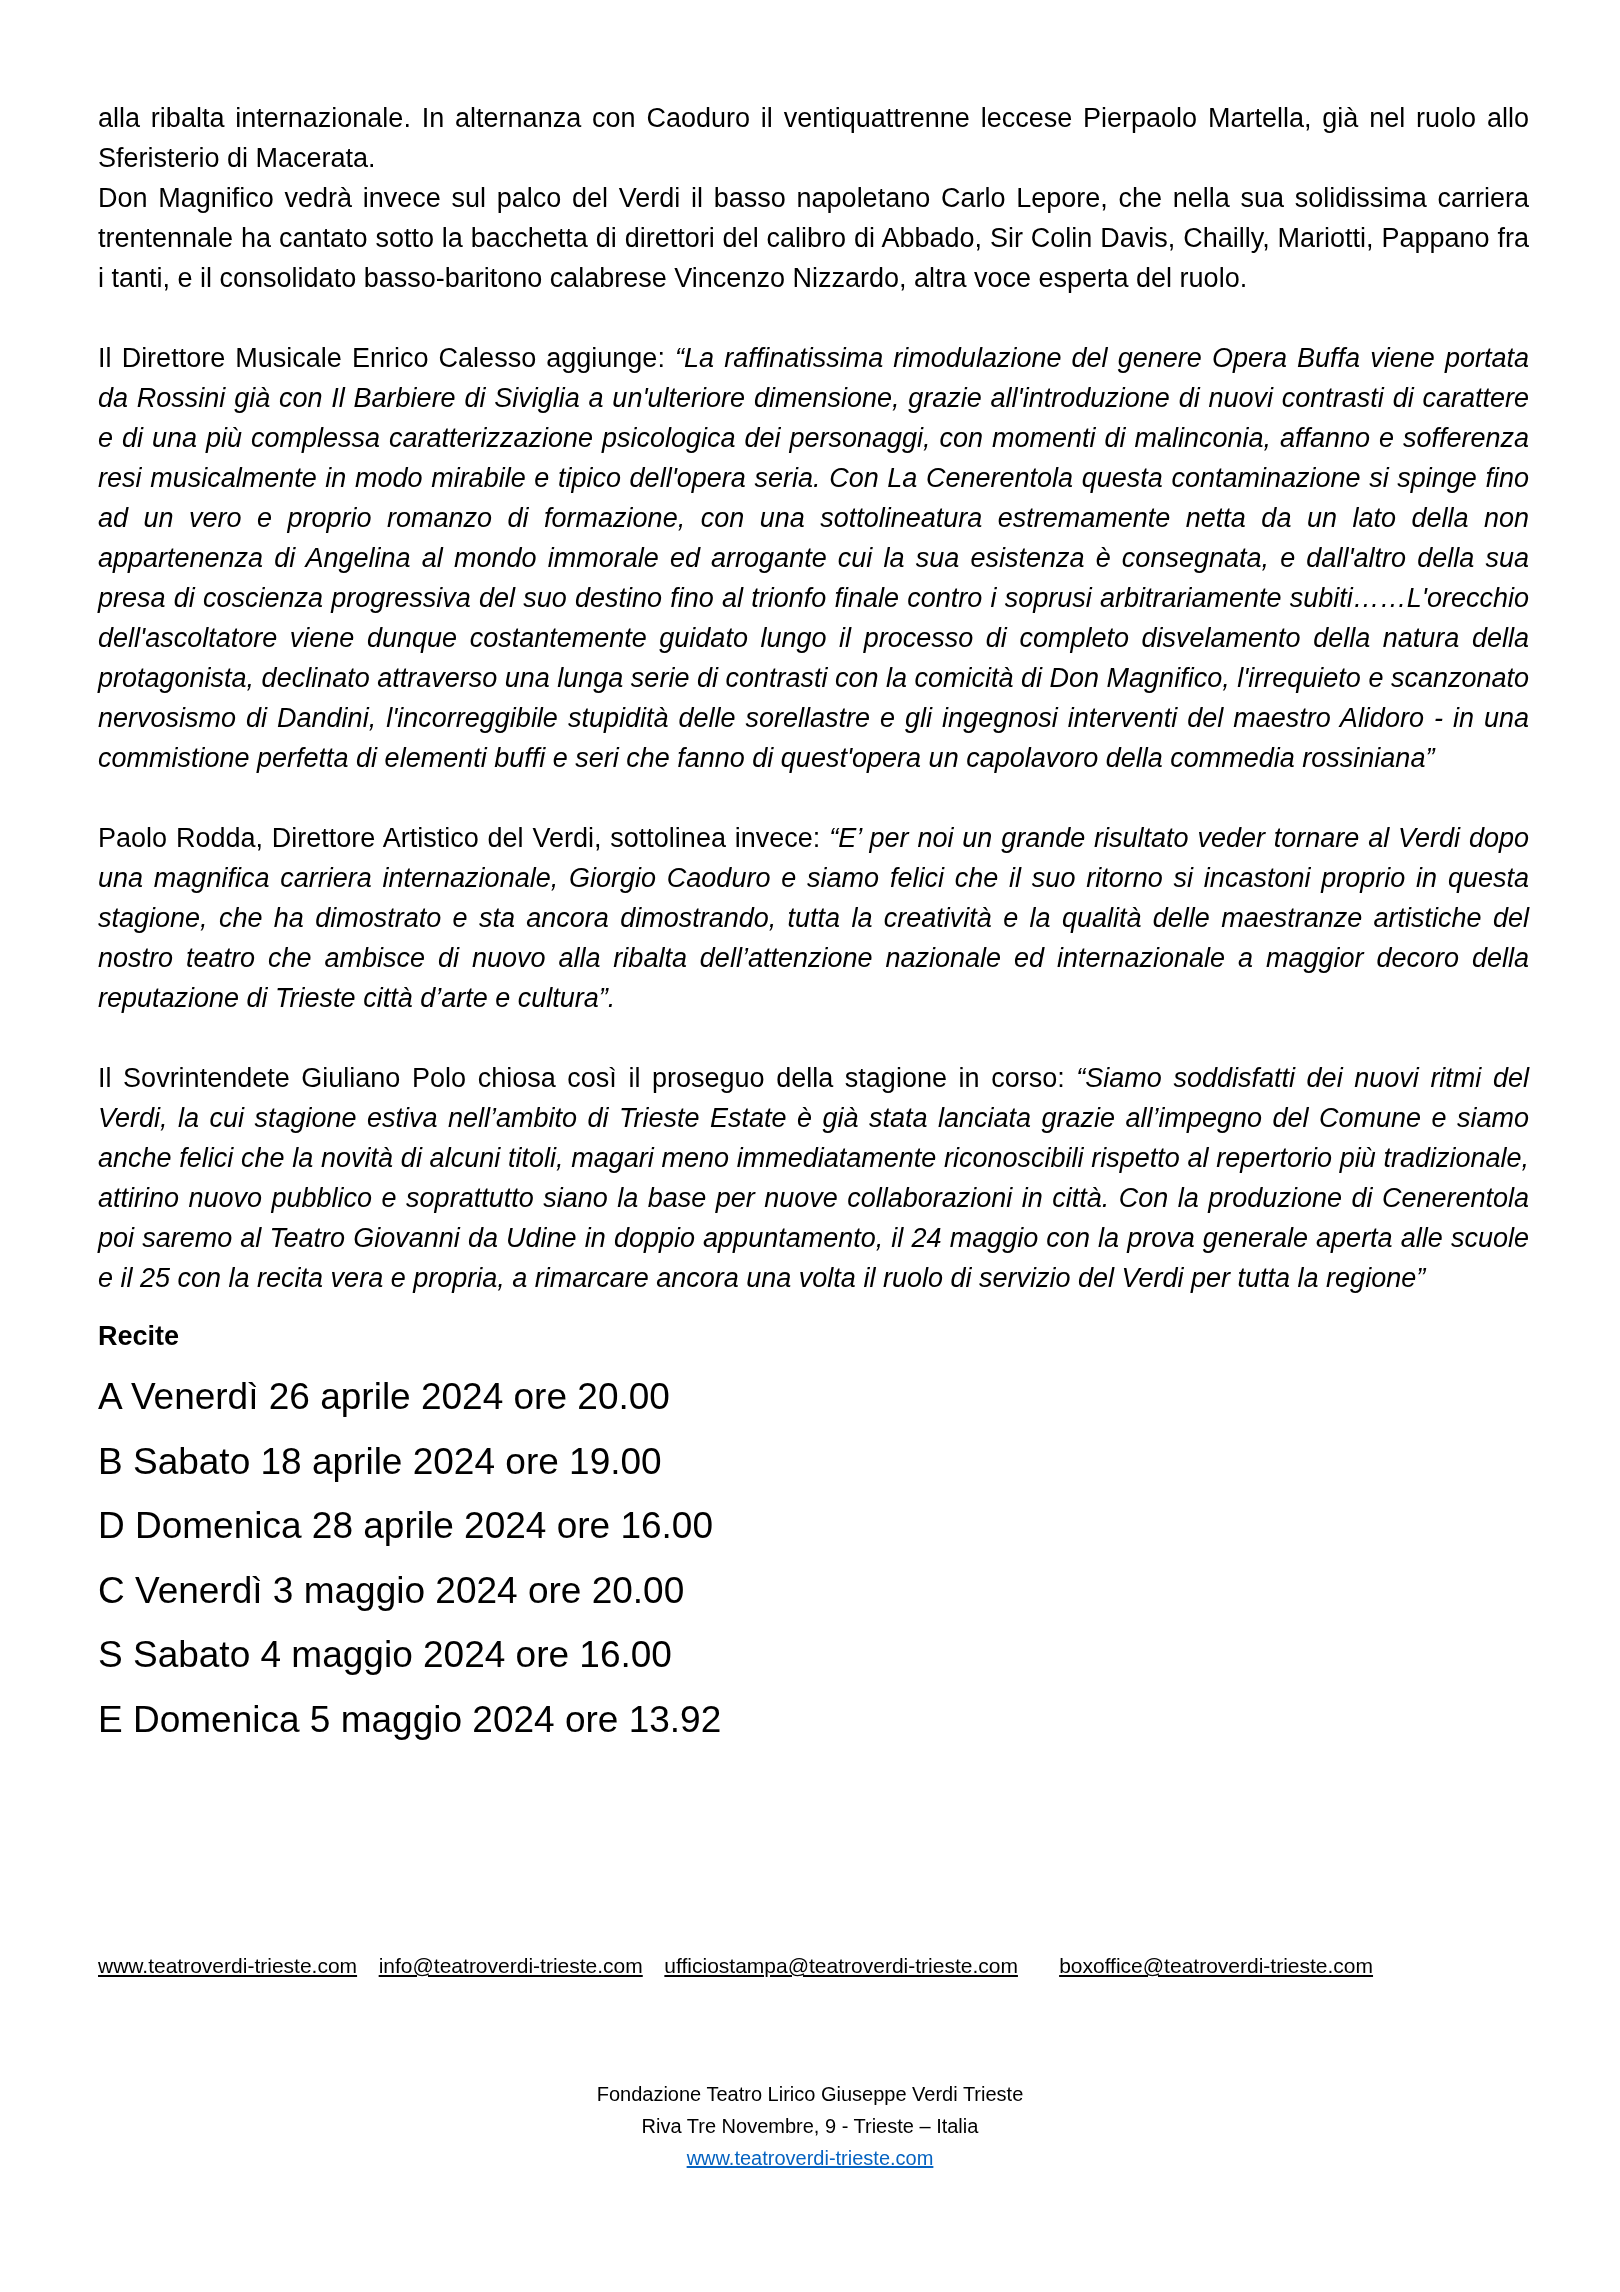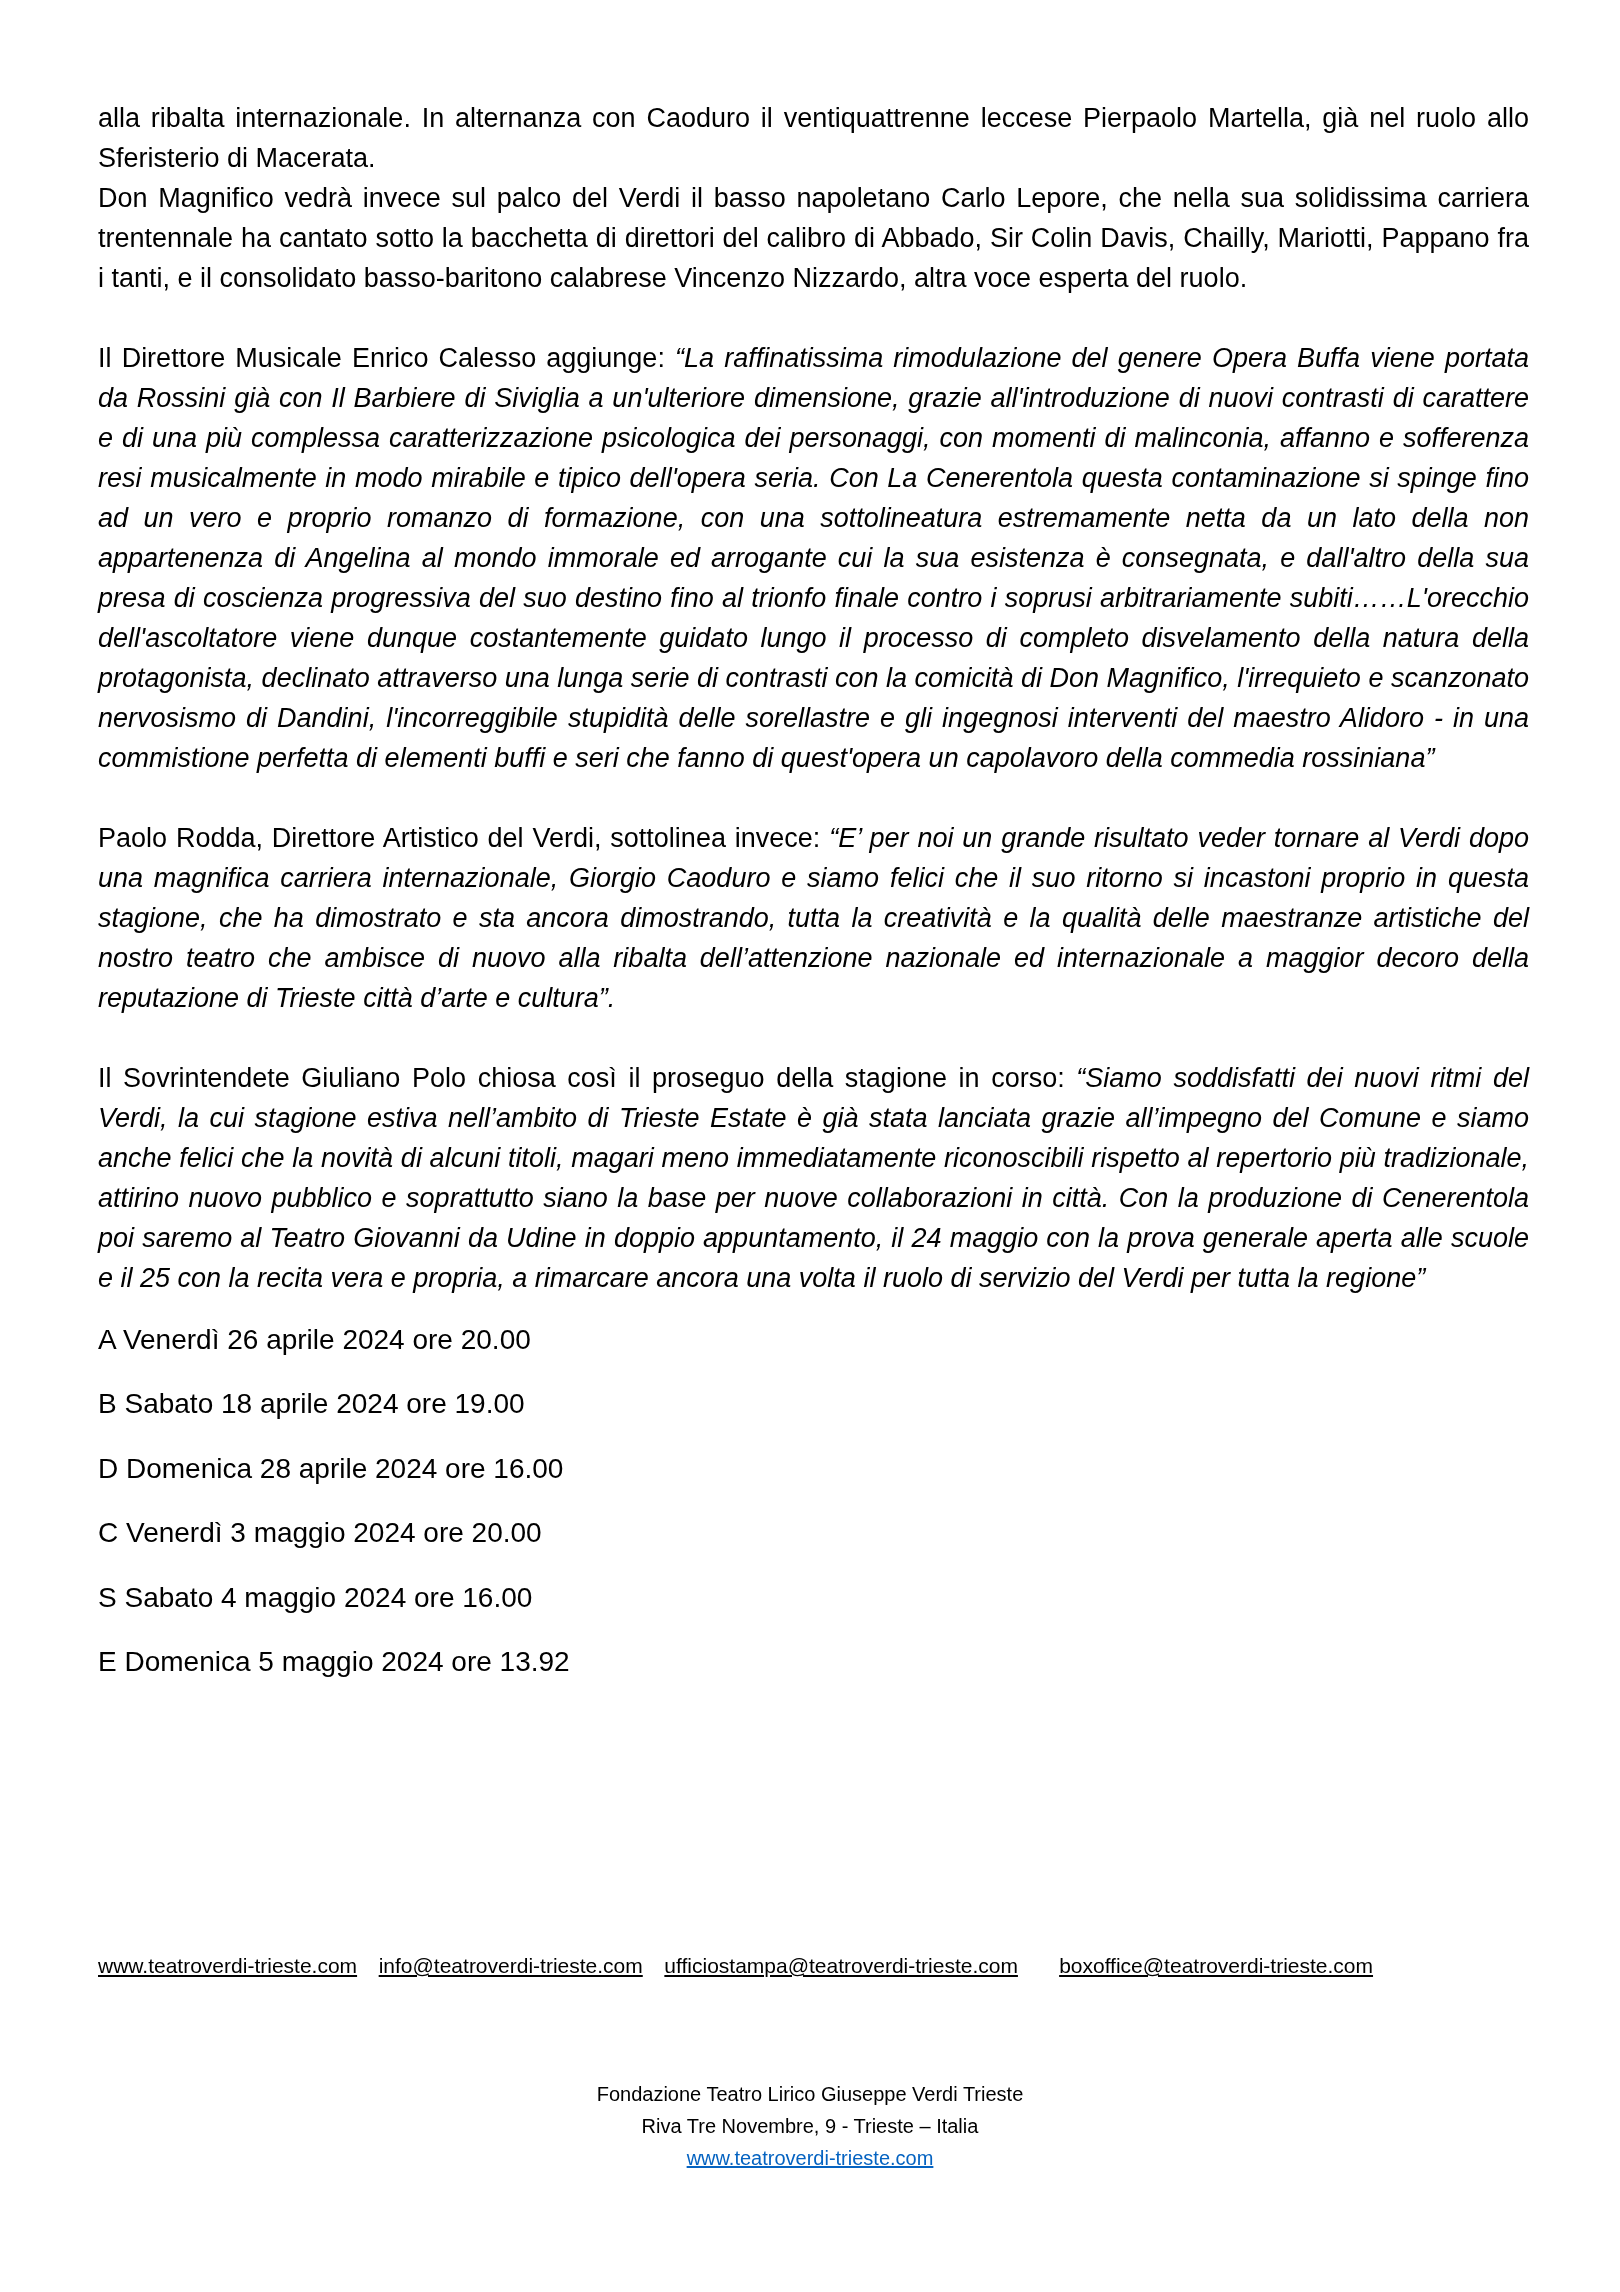--- a/index.html
+++ b/index.html
@@ -18,21 +18,21 @@
     width: 1431px;
     font-size: 27px;
     line-height: 40px;
   }
   p { margin: 0; text-align: justify; }
   .gap { height: 40px; }
   b { font-weight: normal; }
   i { font-style: italic; }
   .recite-title { margin-top: 17.6px; font-weight: bold; }
   .recite-list { margin-top: 21.6px; }
-  .recite-item { font-size: 28px; line-height: 39px; margin-bottom: 25.5px; }
+  .recite-item { font-size: 37px; line-height: 39px; margin-bottom: 25.5px; }
   .contacts {
     position: absolute;
     left: 98px;
     top: 1954px;
     width: 1431px;
     font-size: 21px;
     display: flex;
     gap: 21.6px;
   }
   .contacts a { color: #000; text-decoration: underline; }
@@ -61,20 +61,21 @@
   <p><b>Il Direttore Musicale Enrico Calesso aggiunge</b><span>: </span><i>“La raffinatissima rimodulazione del genere Opera Buffa viene portata da Rossini già con Il Barbiere di Siviglia a un'ulteriore dimensione, grazie all'introduzione di nuovi contrasti di carattere e di una più complessa caratterizzazione psicologica dei personaggi, con momenti di malinconia, affanno e sofferenza resi musicalmente in modo mirabile e tipico dell'opera seria. Con La Cenerentola questa contaminazione si spinge fino ad un vero e proprio romanzo di formazione, con una sottolineatura estremamente netta da un lato della non appartenenza di Angelina al mondo immorale ed arrogante cui la sua esistenza è consegnata, e dall'altro della sua presa di coscienza progressiva del suo destino fino al trionfo finale contro i soprusi arbitrariamente subiti……L'orecchio dell'ascoltatore viene dunque costantemente guidato lungo il processo di completo disvelamento della natura della protagonista, declinato attraverso una lunga serie di contrasti con la comicità di Don Magnifico, l'irrequieto e scanzonato nervosismo di Dandini, l'incorreggibile stupidità delle sorellastre e gli ingegnosi interventi del maestro Alidoro - in una commistione perfetta di elementi buffi e seri che fanno di quest'opera un capolavoro della commedia rossiniana”</i></p>
 
   <div class="gap"></div>
 
   <p><b>Paolo Rodda, Direttore Artistico del Verdi</b><span>, sottolinea invece: </span><i>“E’ per noi un grande risultato veder tornare al Verdi dopo una magnifica carriera internazionale, Giorgio Caoduro e siamo felici che il suo ritorno si incastoni proprio in questa stagione, che ha dimostrato e sta ancora dimostrando, tutta la creatività e la qualità delle maestranze artistiche del nostro teatro che ambisce di nuovo alla ribalta dell’attenzione nazionale ed internazionale a maggior decoro della reputazione di Trieste città d’arte e cultura”.</i></p>
 
   <div class="gap"></div>
 
   <p><b>Il Sovrintendete Giuliano Polo</b><span> chiosa così il proseguo della stagione in corso: </span><i>“Siamo soddisfatti dei nuovi ritmi del Verdi, la cui stagione estiva nell’ambito di Trieste Estate è già stata lanciata grazie all’impegno del Comune e siamo anche felici che la novità di alcuni titoli, magari meno immediatamente riconoscibili rispetto al repertorio più tradizionale, attirino nuovo pubblico e soprattutto siano la base per nuove collaborazioni in città. </i><b><i>Con la produzione di Cenerentola poi saremo al Teatro Giovanni da Udine in doppio appuntamento, il 24 maggio con la prova generale aperta alle scuole e il 25 con la recita vera e propria, a rimarcare ancora una volta il ruolo di servizio del Verdi per tutta la regione</i></b><i>”</i></p>
 
+  <div class="recite-title">Recite</div>
 
   <div class="recite-list">
     <div class="recite-item">A Venerdì 26 aprile 2024 ore 20.00</div>
     <div class="recite-item">B Sabato 18 aprile 2024 ore 19.00</div>
     <div class="recite-item">D Domenica 28 aprile 2024 ore 16.00</div>
     <div class="recite-item">C Venerdì 3 maggio 2024 ore 20.00</div>
     <div class="recite-item">S Sabato 4 maggio 2024 ore 16.00</div>
     <div class="recite-item">E Domenica 5 maggio 2024 ore 13.92</div>
   </div>
 </div>

